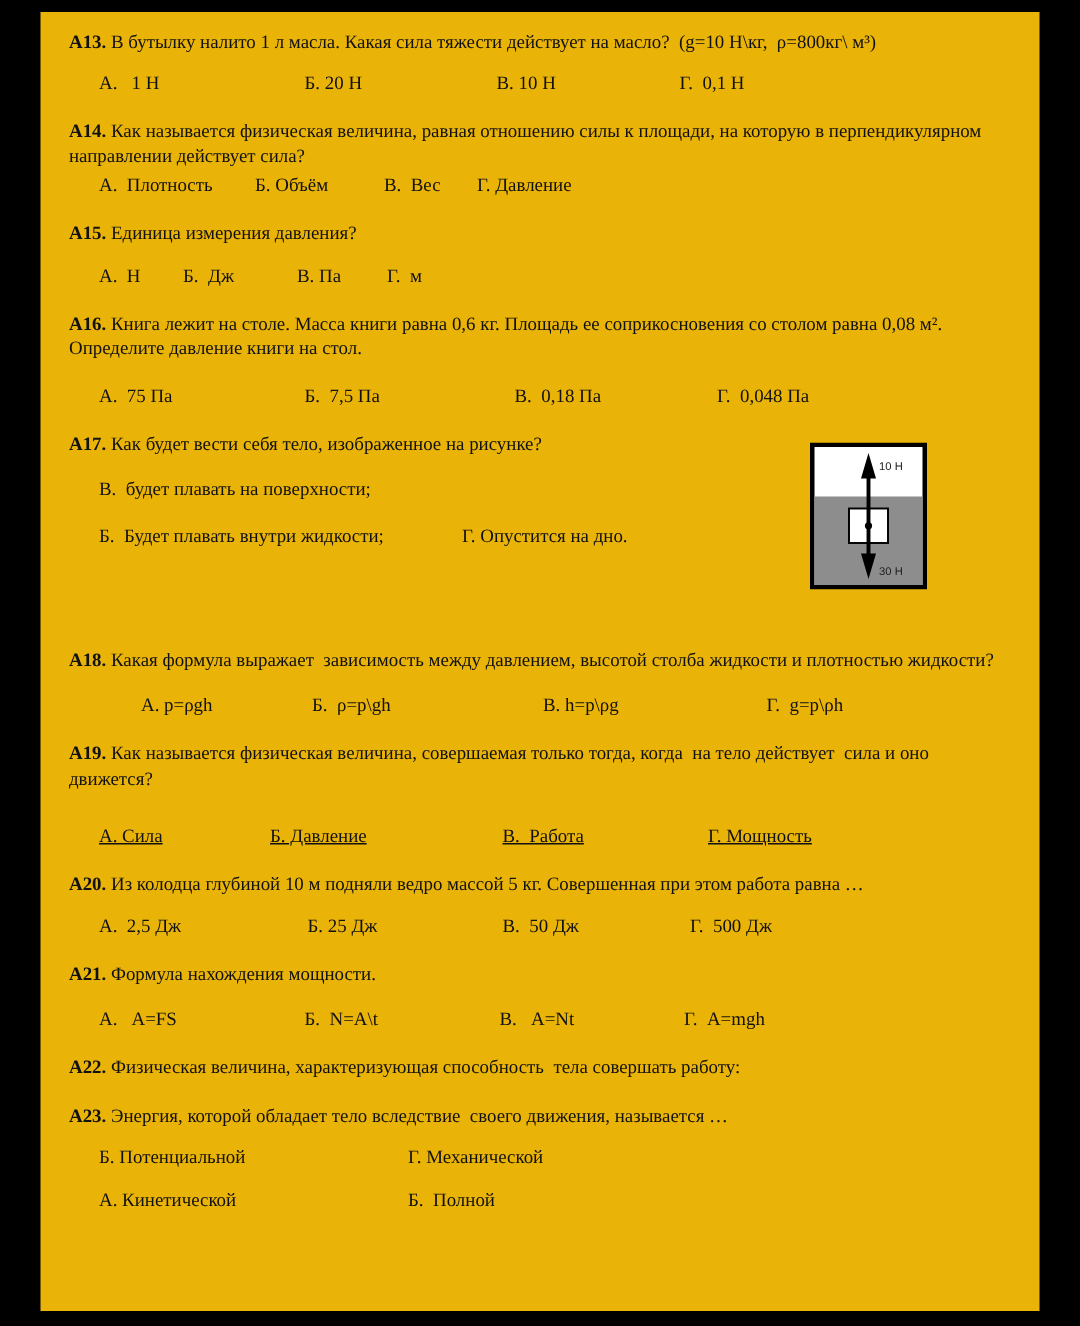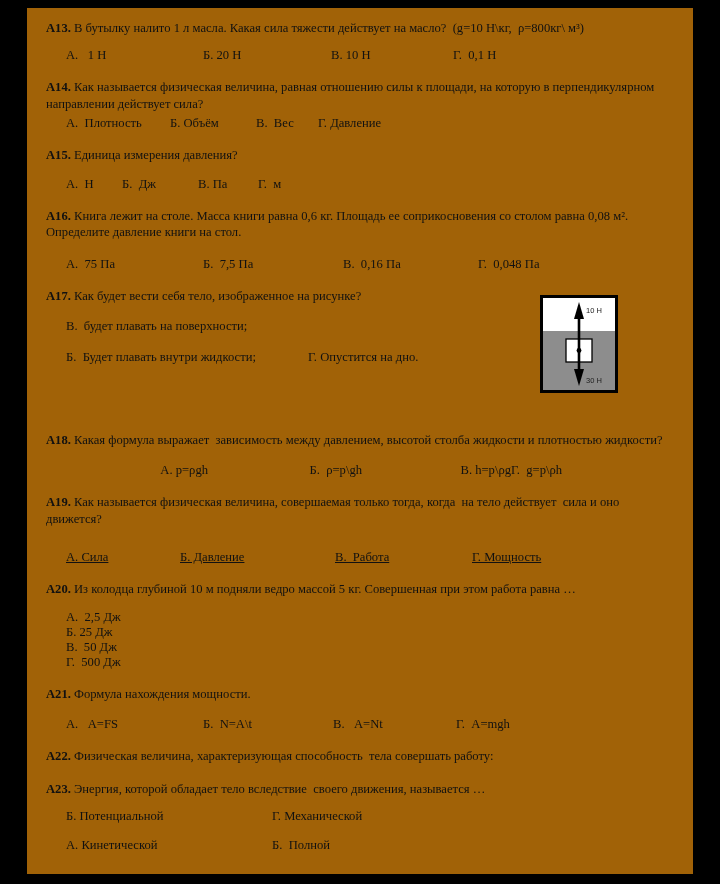--- a/index.html
+++ b/index.html
@@ -6,21 +6,21 @@
   body{
     width:720px;height:884px;
     background:#000;
     position:relative;
     font-family:"Liberation Serif","DejaVu Serif",serif;
     color:#111;
   }
   .page{
     position:absolute;left:27px;top:8px;
     width:666px;height:866px;
-    background:#a16207;
+    background:#eab308;
     box-sizing:border-box;
     padding:5px 26px 0 19px;
     overflow:hidden;
   }
   .q{padding:7px 0 9px 0;}
   .qt{
     margin:0;
     font-size:12.6px;
     line-height:1.34;
     white-space:pre-wrap;
@@ -32,23 +32,23 @@
     margin-top:11px;
     font-size:12.6px;
   }
   .opt{
     flex:0 0 auto;
     white-space:pre;
   }
   .q14 .opts{margin-top:3px;}
   .q15 .opts{margin-top:13px;}
   .q16 .opts{margin-top:16px;}
-  .q18 .opts{margin-top:14px;padding-left:48px;text-align:right;}
+  .q18 .opts{margin-top:14px;padding-left:48px;}
   .q19 .opts{margin-top:22px;text-decoration:underline;}
-  .q20 .opts{margin-top:12px;flex-direction:column;}
+  .q20 .opts{margin-top:12px;}
   .q21 .opts{margin-top:14px;}
   .q22 .opts{margin-top:13px;}
   .q17{position:relative;min-height:128px;}
   .q17 .opts{margin-top:14px;}
   .q17 .opts + .opts{margin-top:16px;}
   .q23 .opts{margin-top:12px;}
   .q23 .opts + .opts{margin-top:14px;}
   .figure{
     position:absolute;
     top:14px;right:49px;
@@ -93,21 +93,21 @@
       <span class="opt" style="width:60px">В. Па</span>
       <span class="opt">Г.  м</span>
     </div>
   </section>
 
   <section class="q q16">
     <p class="qt"><b class="qn">А16.</b> <span>Книга лежит на столе. Масса книги равна 0,6 кг. Площадь ее соприкосновения со столом равна 0,08 м². Определите давление книги на стол.</span></p>
     <div class="opts">
       <span class="opt" style="width:137px">А.  75 Па</span>
       <span class="opt" style="width:140px">Б.  7,5 Па</span>
-      <span class="opt" style="width:135px">В.  0,16 Па</span>
+      <span class="opt" style="width:135px">В.  0,18 Па</span>
       <span class="opt">Г.  0,048 Па</span>
     </div>
   </section>
 
   <section class="q q17">
     <p class="qt"><b class="qn">А17.</b> <span>Как будет вести себя тело, изображенное на рисунке?</span></p>
     <div class="opts">
       <span class="opt">В.  будет плавать на поверхности;</span>
     </div>
     <div class="opts">

